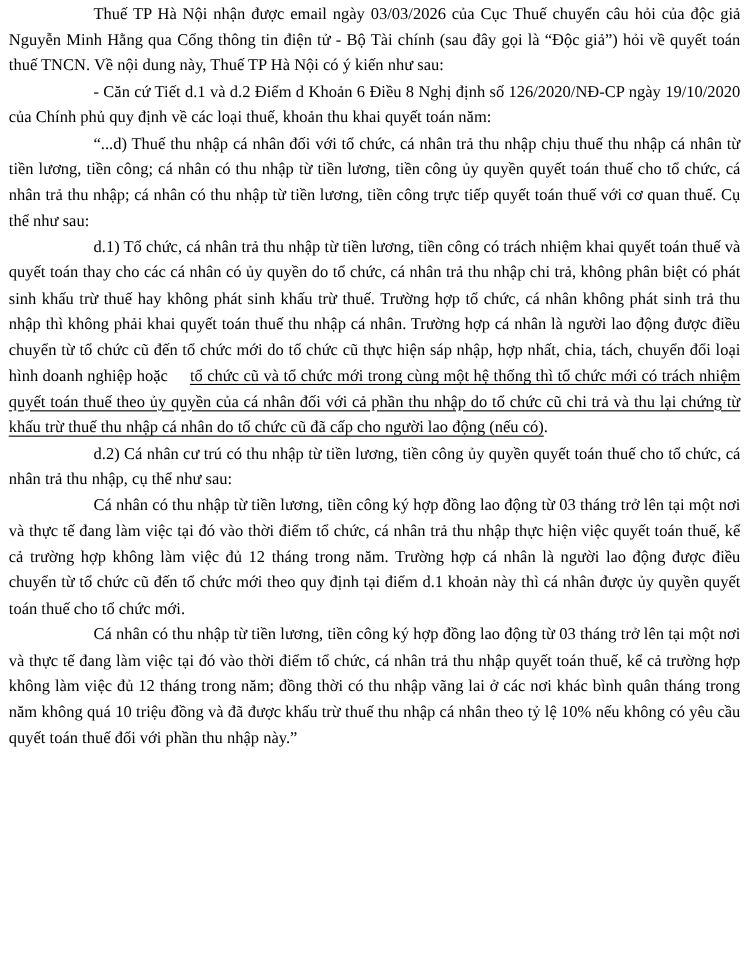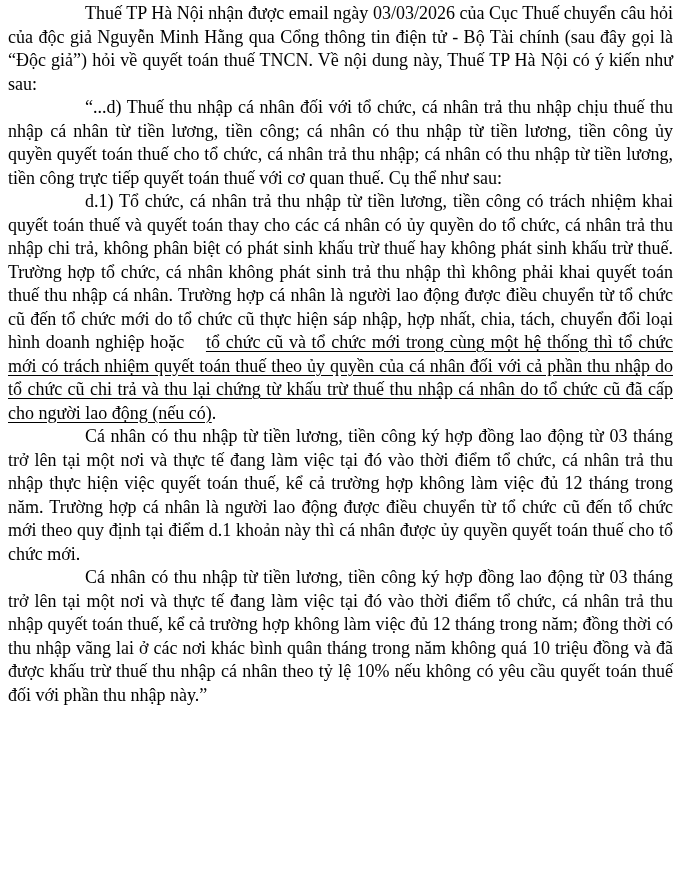--- a/index.html
+++ b/index.html
@@ -8,21 +8,21 @@
     background: #ffffff;
   }
   .page {
     width: 681px;
     height: 869px;
     box-sizing: border-box;
     padding: 2px 8px 0 8px;
     background: #ffffff;
     color: #000000;
     font-family: "Liberation Serif", "DejaVu Serif", serif;
-    font-size: 18px;
+    font-size: 15px;
     line-height: 23.5px;
     text-align: justify;
     overflow: hidden;
   }
   .page p {
     margin: 0;
     text-indent: 77px;
   }
   .italic {
   }
@@ -31,22 +31,24 @@
     text-underline-offset: 3px;
     margin-left: 16px;
   }
 </style>
 </head>
 <body>
 
 <div class="page">
   <p>Thuế TP Hà Nội nhận được email ngày 03/03/2026 của Cục Thuế chuyển câu hỏi của độc giả Nguyễn Minh Hằng qua Cổng thông tin điện tử - Bộ Tài chính (sau đây gọi là “Độc giả”) hỏi về quyết toán thuế TNCN. Về nội dung này, Thuế TP Hà Nội có ý kiến như sau:</p>
 
+  <p>- Căn cứ Tiết d.1 và d.2 Điểm d Khoản 6 Điều 8 Nghị định số 126/2020/NĐ-CP ngày 19/10/2020 của Chính phủ quy định về các loại thuế, khoản thu khai quyết toán năm:</p>
 
   <p class="italic">“...d) Thuế thu nhập cá nhân đối với tổ chức, cá nhân trả thu nhập chịu thuế thu nhập cá nhân từ tiền lương, tiền công; cá nhân có thu nhập từ tiền lương, tiền công ủy quyền quyết toán thuế cho tổ chức, cá nhân trả thu nhập; cá nhân có thu nhập từ tiền lương, tiền công trực tiếp quyết toán thuế với cơ quan thuế. Cụ thể như sau:</p>
 
   <p class="italic"><span>d.1) Tổ chức, cá nhân trả thu nhập từ tiền lương, tiền công có trách nhiệm khai quyết toán thuế và quyết toán thay cho các cá nhân có ủy quyền do tổ chức, cá nhân trả thu nhập chi trả, không phân biệt có phát sinh khấu trừ thuế hay không phát sinh khấu trừ thuế. Trường hợp tổ chức, cá nhân không phát sinh trả thu nhập thì không phải khai quyết toán thuế thu nhập cá nhân. Trường hợp cá nhân là người lao động được điều chuyển từ tổ chức cũ đến tổ chức mới do tổ chức cũ thực hiện sáp nhập, hợp nhất, chia, tách, chuyển đổi loại hình doanh nghiệp hoặc </span><span class="u">tổ chức cũ và tổ chức mới trong cùng một hệ thống thì tổ chức mới có trách nhiệm quyết toán thuế theo ủy quyền của cá nhân đối với cả phần thu nhập do tổ chức cũ chi trả và thu lại chứng từ khấu trừ thuế thu nhập cá nhân do tổ chức cũ đã cấp cho người lao động (nếu có)</span><span>.</span></p>
 
+  <p class="italic">d.2) Cá nhân cư trú có thu nhập từ tiền lương, tiền công ủy quyền quyết toán thuế cho tổ chức, cá nhân trả thu nhập, cụ thể như sau:</p>
 
   <p class="italic">Cá nhân có thu nhập từ tiền lương, tiền công ký hợp đồng lao động từ 03 tháng trở lên tại một nơi và thực tế đang làm việc tại đó vào thời điểm tổ chức, cá nhân trả thu nhập thực hiện việc quyết toán thuế, kể cả trường hợp không làm việc đủ 12 tháng trong năm. Trường hợp cá nhân là người lao động được điều chuyển từ tổ chức cũ đến tổ chức mới theo quy định tại điểm d.1 khoản này thì cá nhân được ủy quyền quyết toán thuế cho tổ chức mới.</p>
 
   <p class="italic">Cá nhân có thu nhập từ tiền lương, tiền công ký hợp đồng lao động từ 03 tháng trở lên tại một nơi và thực tế đang làm việc tại đó vào thời điểm tổ chức, cá nhân trả thu nhập quyết toán thuế, kể cả trường hợp không làm việc đủ 12 tháng trong năm; đồng thời có thu nhập vãng lai ở các nơi khác bình quân tháng trong năm không quá 10 triệu đồng và đã được khấu trừ thuế thu nhập cá nhân theo tỷ lệ 10% nếu không có yêu cầu quyết toán thuế đối với phần thu nhập này.”</p>
 </div>
 
 </body></html>

